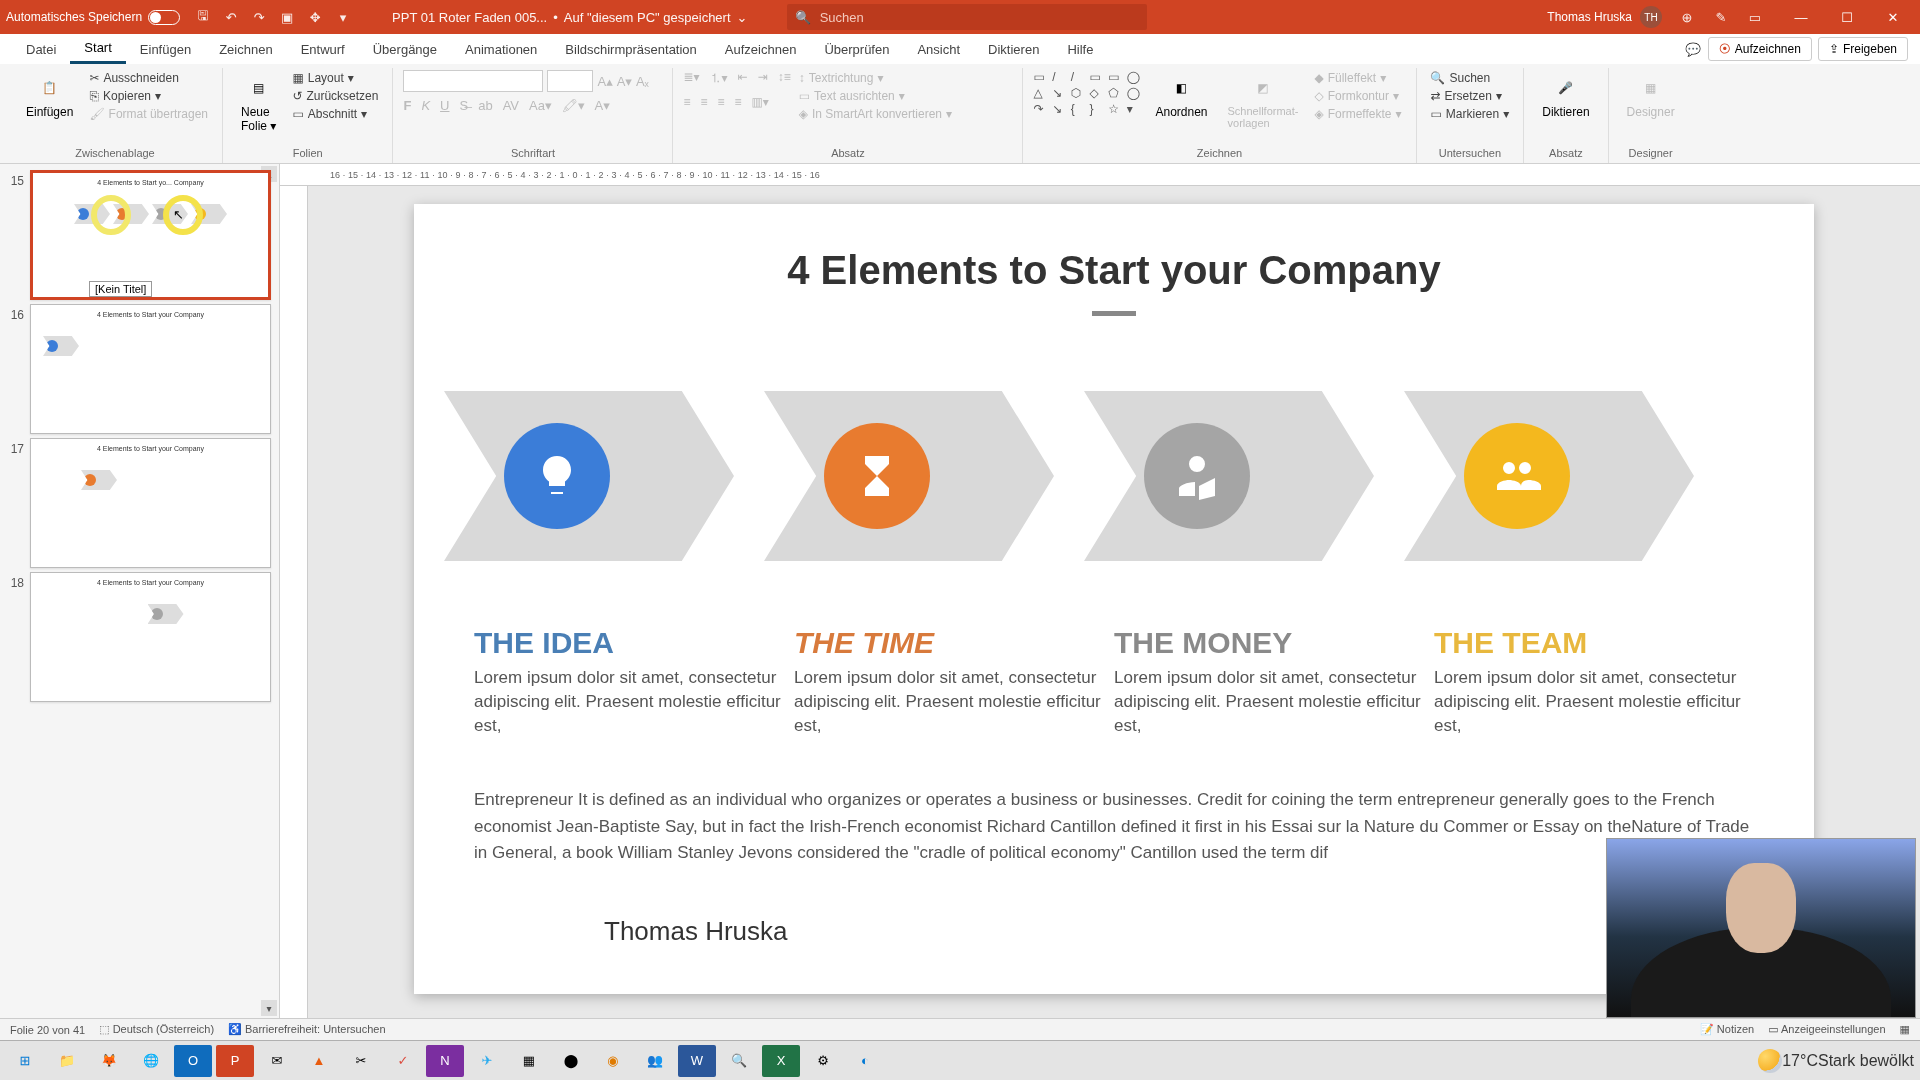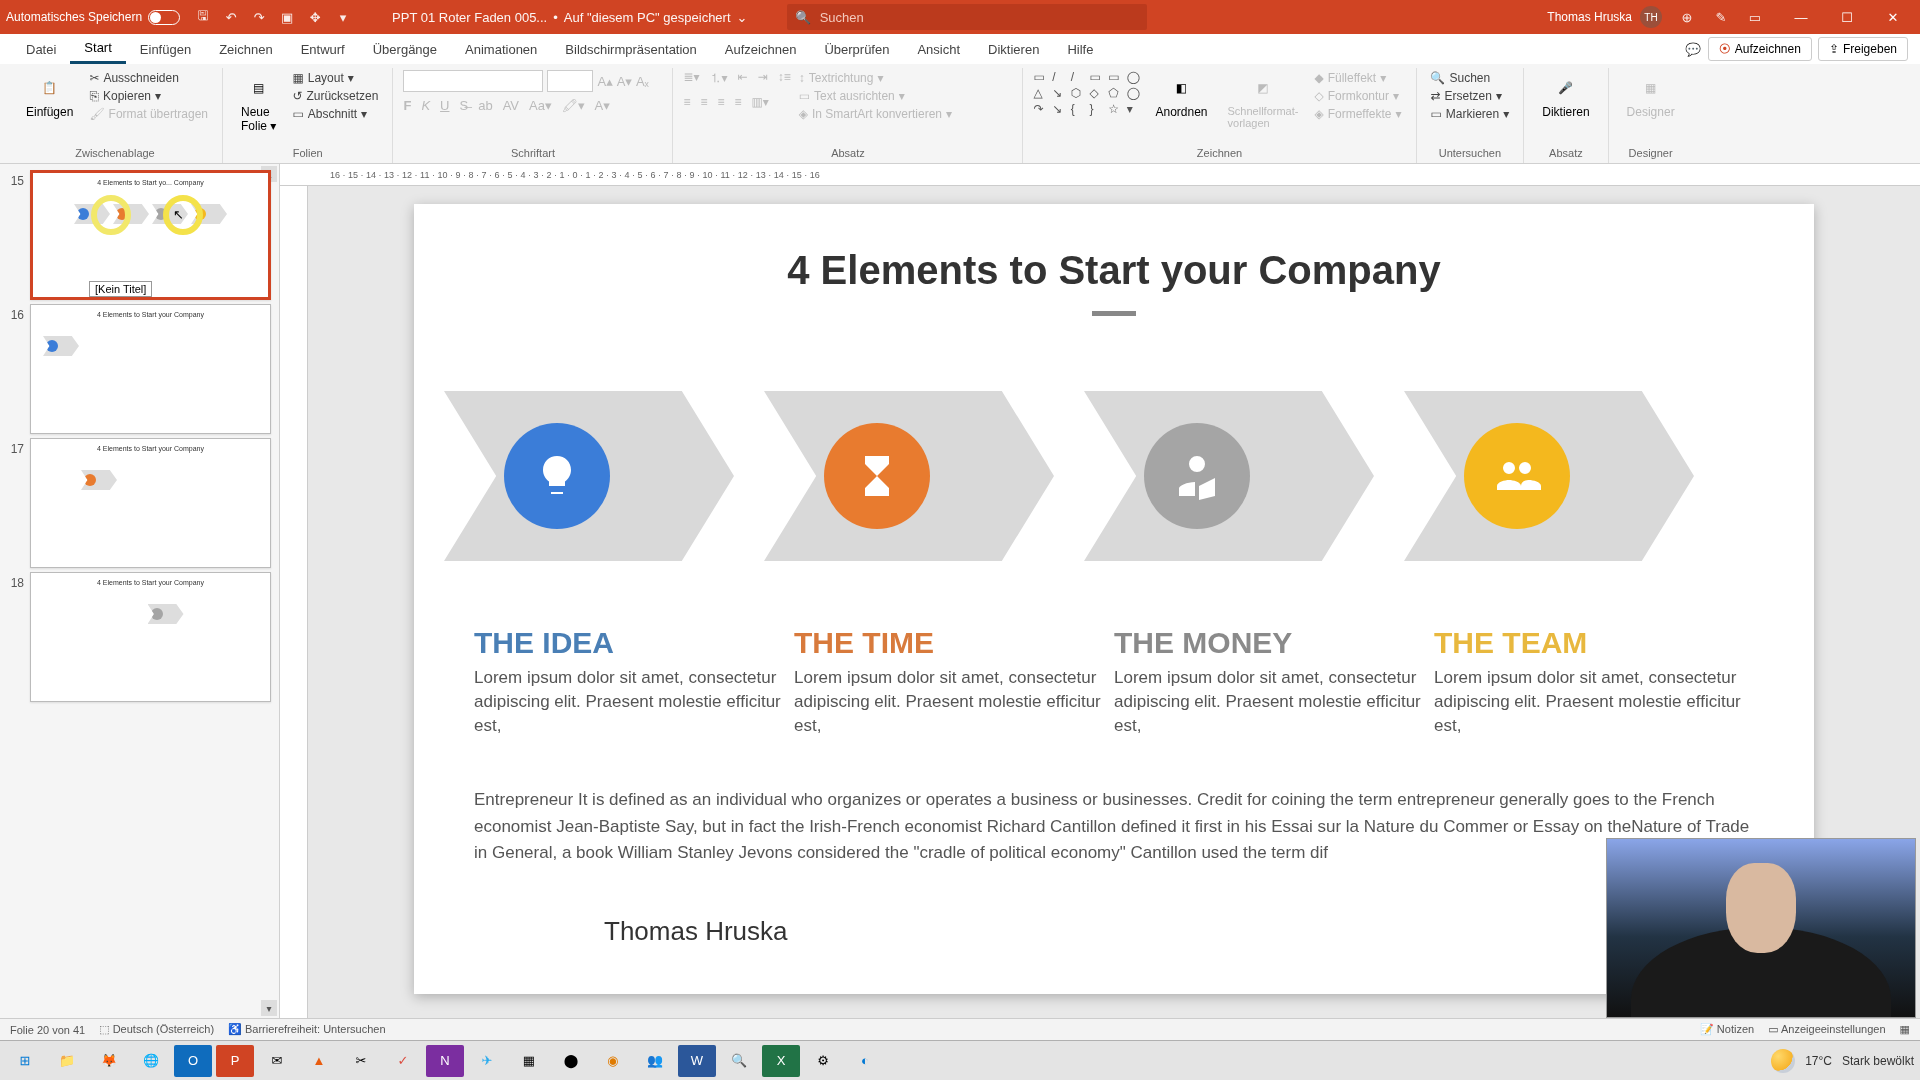--- a/index.html
+++ b/index.html
@@ -71,36 +71,36 @@
 .circle-icon svg { fill: #fff; width: 48px; height: 48px; }
 .c-blue { background: #3B7DD8; }
 .c-orange { background: #E87B2F; }
 .c-gray { background: #A5A5A5; }
 .c-yellow { background: #F4B81E; }
 
 .cols-row { display: flex; margin-top: 60px; }
 .text-col { flex: 1; }
 .col-title { font-size: 30px; font-weight: 700; }
 .t-blue { color: #4A7FB5; }
-.t-orange { color: #D87A3C; }
+.t-orange { color: #D87A3C; font-style: italic; }
 .t-gray { color: #8A8A8A; }
 .t-yellow { color: #E8B83E; }
 .col-body { font-size: 17px; color: #555; margin-top: 6px; line-height: 1.4; }
 
 .entrepreneur-text { font-size: 17px; color: #555; margin-top: 50px; line-height: 1.55; }
 .author-name { font-size: 26px; color: #333; margin-top: 50px; margin-left: 130px; }
 
 
 .statusbar { height: 22px; background: #f3f3f3; border-top: 1px solid #ccc; display: flex; align-items: center; font-size: 11px; color: #555; padding: 0 10px; gap: 14px; }
 .statusbar .right { margin-left: auto; display: flex; gap: 14px; align-items: flex-start; }
 
 
 .taskbar { height: 40px; background: #e4e4e4; border-top: 1px solid #b0b0b0; display: flex; align-items: center; padding: 0 6px; gap: 4px; }
 .taskbar .tb-icon { width: 38px; height: 32px; display: flex; align-items: center; justify-content: center; border-radius: 2px; }
-.taskbar .tb-right { margin-left: auto; display: flex; align-items: center; gap: 10px; font-size: 12px; color: #333; }
+.taskbar .tb-right { margin-left: auto; display: flex; align-items: center; font-size: 16px; color: #333; }
 .weather-icon { width: 24px; height: 24px; background: radial-gradient(circle at 30% 30%, #ffd96b, #f7b42c 60%, transparent 61%), linear-gradient(#c8cfd9,#c8cfd9); border-radius: 50%; }
 
 
 .webcam { position: absolute; right: 4px; bottom: 62px; width: 310px; height: 180px; background: linear-gradient(180deg,#8aa5e8 0%, #234 55%, #111 100%); border: 1px solid #999; display:flex;align-items:center;justify-content:center; }
 .webcam .face { width: 70px; height: 90px; background: #d9b9a0; border-radius: 40% 40% 45% 45%; position: relative; top:-20px; }
 .webcam .body-shape { position: absolute; bottom: 0; width: 260px; height: 90px; background: #1a1a1a; border-radius: 50% 50% 0 0 / 80% 80% 0 0; }
 
 .no-title-tooltip { position: absolute; left: 56px; top: 108px; background: #fff; border: 1px solid #999; padding: 1px 5px; font-size: 11px; z-index: 5; }
 
 .mini-circle { width: 12px; height: 12px; border-radius: 50%; display: inline-block; }

